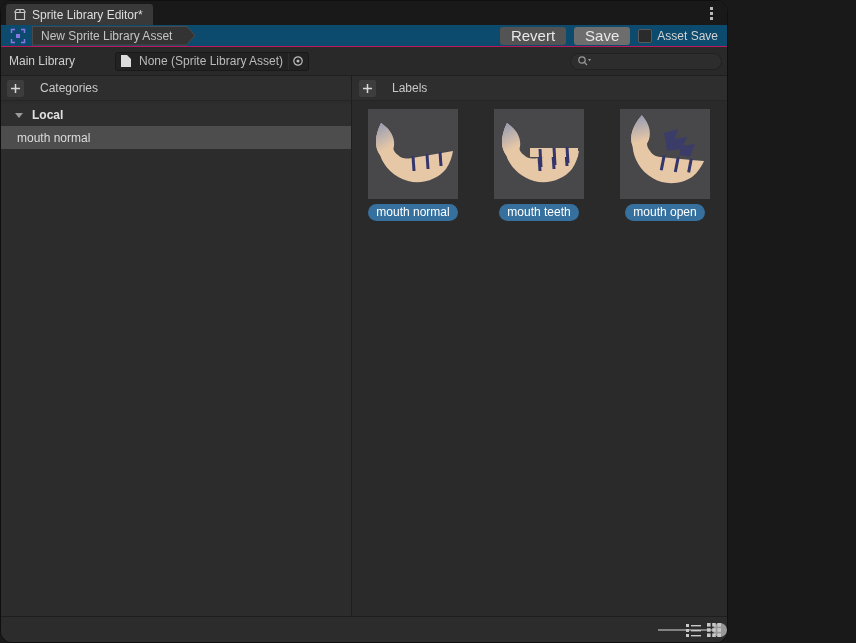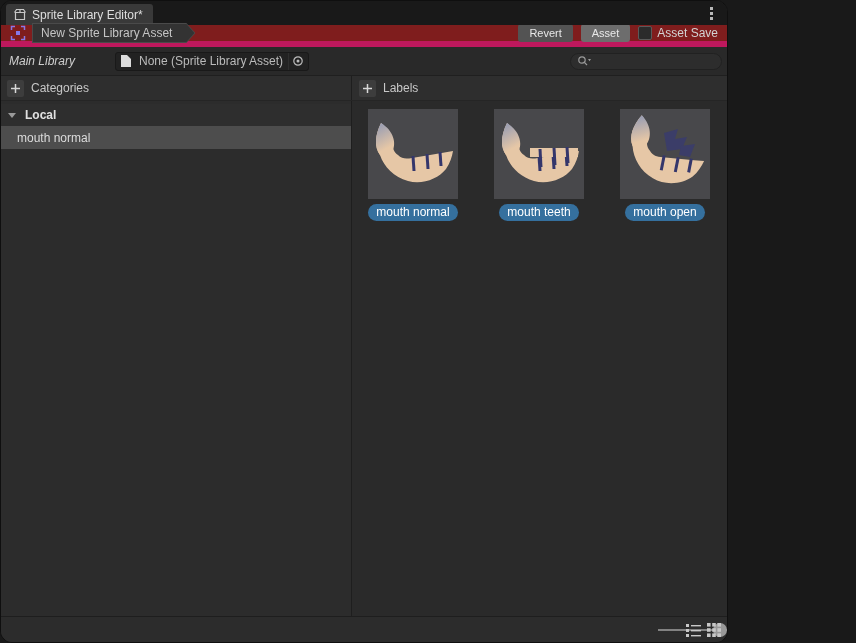--- a/index.html
+++ b/index.html
@@ -6,53 +6,53 @@
   html,body { width:856px; height:643px; background:#191919; font-family:"Liberation Sans", sans-serif; font-size:12px; color:#c8c8c8; overflow:hidden; }
   .window { position:relative; width:728px; height:643px; background:#2a2a2a; border:1px solid #0f0f0f; border-radius:12px; overflow:hidden; display:flex; flex-direction:column; }
 
   
   .tabbar { height:24px; background:#191919; display:flex; align-items:flex-end; flex:0 0 auto; position:relative; }
   .tab { height:21px; margin-left:5px; background:#393939; border-radius:3px 3px 0 0; display:flex; align-items:center; gap:5px; padding:0 10px 0 7px; color:#dedede; }
   .kebab { position:absolute; right:8px; top:3px; width:16px; height:18px; display:flex; flex-direction:column; align-items:center; justify-content:center; gap:2px; cursor:pointer; }
   .kebab i { width:3px; height:3px; background:#b8b8b8; border-radius:0; display:block; }
 
   
-  .toolbar { height:22px; background:#7f1d1d; display:flex; align-items:center; flex:0 0 auto; border-bottom:6px solid #be185d; }
+  .toolbar { height:22px; background:#0c4a6e; display:flex; align-items:center; flex:0 0 auto; border-bottom:1px solid #be185d; }
   .crumb-icon { margin:0 6px 0 9px; display:flex; }
   .breadcrumb-wrap { position:relative; height:20px; display:flex; align-items:center; }
   .crumb-outer { position:absolute; inset:0; background:#4a4a4a; clip-path:polygon(0 0, calc(100% - 9px) 0, 100% 50%, calc(100% - 9px) 100%, 0 100%); }
   .crumb-inner { position:relative; height:18px; margin:1px; background:#333333; clip-path:polygon(0 0, calc(100% - 8px) 0, 100% 50%, calc(100% - 8px) 100%, 0 100%); display:flex; align-items:center; padding:0 22px 0 8px; color:#c4c4c4; }
   .toolbar .spacer { flex:1; }
-  .btn { height:18px; border-radius:3px; border:none; color:#e8e8e8; font-family:inherit; font-size:11px; padding:0 11px; margin-right:8px; cursor:pointer; display:flex; align-items:center; }
+  .btn { height:18px; border-radius:3px; border:none; color:#e8e8e8; font-family:inherit; font-size:15px; padding:0 11px; margin-right:8px; cursor:pointer; display:flex; align-items:center; }
   .btn.revert { background:#535353; }
   .btn.save { background:#6d6d6d; }
   .checkbox { width:14px; height:14px; background:#2b2b2b; border:1px solid #5a5a5a; border-radius:2px; margin-right:5px; cursor:pointer; }
   .autosave-label { color:#d2d2d2; margin-right:9px; }
 
   
   .libraryrow { height:29px; background:#292929; display:flex; align-items:center; flex:0 0 auto; border-bottom:1px solid #1f1f1f; position:relative; }
-  .mainlib-label { margin-left:8px; color:#cfcfcf;font-style:italic; }
+  .mainlib-label { margin-left:8px; color:#cfcfcf; }
   .objectfield { position:absolute; left:114px; width:194px; height:19px; background:#222222; border:1px solid #191919; border-radius:3px; display:flex; align-items:center; padding:0 2px 0 5px; cursor:pointer; }
   .objectfield .val { color:#bbbbbb; flex:1; margin-left:8px; white-space:nowrap; overflow:hidden; }
   .picker { width:18px; height:17px; display:flex; align-items:center; justify-content:center; border-left:1px solid #2e2e2e; cursor:pointer; }
   .searchfield { position:absolute; right:5px; width:152px; height:17px; background:#2d2d2d; border:1px solid #212121; border-radius:9px; display:flex; align-items:center; padding:0 6px; }
   .searchfield input { flex:1; background:transparent; border:none; outline:none; color:#d8d8d8; font-family:inherit; font-size:12px; min-width:0; }
 
   
   .headers { height:25px; display:flex; flex:0 0 auto; background:#2e2e2e; border-bottom:1px solid #252525; }
-  .hdr { display:flex; align-items:center; gap:7px; }
+  .hdr { display:flex; align-items:center; gap:16px; }
   .hdr.cat { width:351px; border-right:1px solid #1e1e1e; padding-left:6px; }
   .hdr.lab { flex:1; padding-left:7px; }
   .plusbtn { width:17px; height:17px; background:#3d3d3d; border-radius:2px; display:flex; align-items:center; justify-content:center; cursor:pointer; }
   .hdr .title { color:#c8c8c8; }
 
   
   .content { flex:1; display:flex; min-height:0; }
   .leftpane { width:351px; background:#2c2c2c; border-right:1px solid #1e1e1e; padding-top:3px; }
-  .row-local { height:22px; display:flex; align-items:center; padding-left:7px; gap:9px; cursor:pointer; background:#2e2e2e; }
+  .row-local { height:22px; display:flex; align-items:center; padding-left:14px; gap:9px; cursor:pointer; background:#2e2e2e; }
   .tri { width:0; height:0; border-left:4px solid transparent; border-right:4px solid transparent; border-top:5px solid #9a9a9a; }
   .row-local .lbl { color:#e0e0e0; font-weight:bold; }
   .row-item { height:23px; display:flex; align-items:center; padding-left:16px; cursor:pointer; }
   .row-item.selected { background:#4d4d4d; color:#dcdcdc; }
 
   .rightpane { flex:1; background:#2a2a2a; padding:8px 0 0 16px; display:flex; align-items:flex-start; gap:36px; }
   .cell { display:flex; flex-direction:column; align-items:center; width:90px; }
   .thumb { width:90px; height:90px; background:#48484b; cursor:pointer; }
   .pill { margin-top:5px; background:#35709e; color:#ffffff; border-radius:9px; padding:1px 8px 2px; white-space:nowrap; cursor:pointer; }
 
@@ -114,21 +114,21 @@
       </svg>
     </span>
     <div class="breadcrumb-wrap">
       <div class="crumb-outer"></div>
       <div class="crumb-inner">
           <span>New Sprite Library Asset</span>
         </div>
     </div>
     <div class="spacer"></div>
     <button class="btn revert">Revert</button>
-    <button class="btn save">Asset</button>
+    <button class="btn save">Save</button>
     <div class="checkbox"></div>
     <span class="autosave-label">Asset Save</span>
   </div>
 
   <div class="libraryrow">
     <span class="mainlib-label">Main Library</span>
     <div class="objectfield">
       <svg width="10" height="12" viewBox="0 0 10 12">
         <path d="M0,0 H6 L10,4 V12 H0 Z" fill="#dcdcdc"></path>
       </svg>

